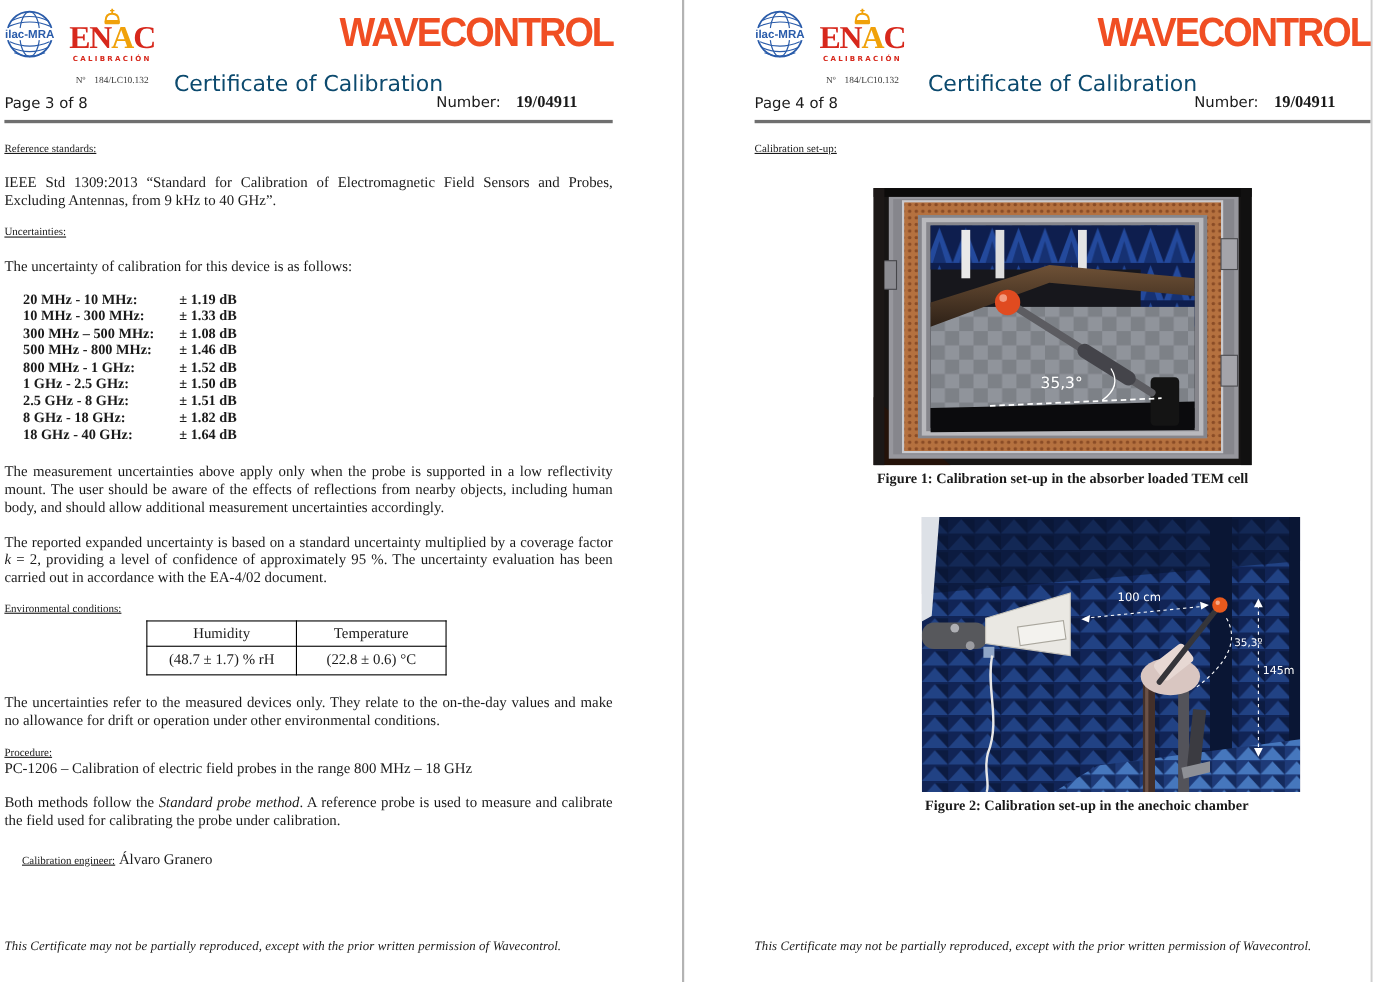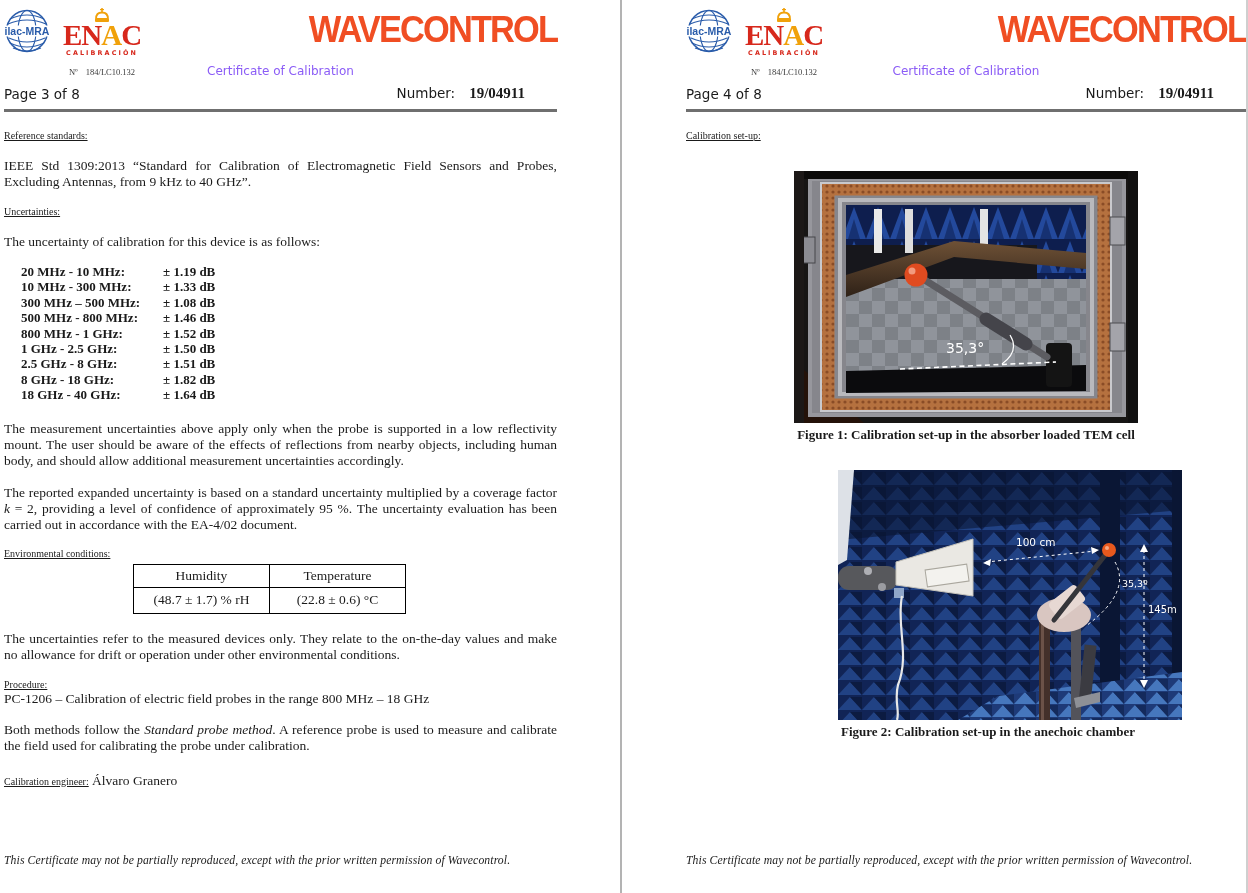--- a/index.html
+++ b/index.html
@@ -19,21 +19,21 @@
   .logos { position:absolute; left:0; top:7px; display:flex; gap:6px; }
   .enac-block { width:92px; text-align:center; }
   .enac-word { font-family:"Liberation Serif", serif; font-weight:bold; font-size:29px; line-height:24px; letter-spacing:-1px; color:#d7281c; }
   .enac-word .a-gold { color:#f0a10a; }
   .enac-cal { font-family:"DejaVu Sans", sans-serif; font-weight:bold; font-size:6.4px; letter-spacing:2.1px; color:#d7281c; margin-top:2px; }
   .enac-no { font-size:8.5px; color:#3a3a3a; margin-top:10px; word-spacing:6px; }
   .brand { position:absolute; right:0; top:12px; font-family:"Liberation Sans", sans-serif;
            font-weight:bold; font-size:37px; line-height:36px; letter-spacing:-2px;
            color:#f04e23; transform:scaleX(.93); transform-origin:100% 50%; white-space:nowrap; }
   .doc-title { position:absolute; left:0; right:0; top:64px; text-align:center;
-               font-family:"DejaVu Sans", sans-serif; font-size:12px; color:#8b5cf6; }
+               font-family:"DejaVu Sans", sans-serif; font-size:20px; color:#0c4a6e; }
   .page-label { position:absolute; left:0; top:86px; font-family:"DejaVu Sans", sans-serif; font-size:13.5px; }
   .number-wrap { position:absolute; right:32px; top:85px; font-family:"DejaVu Sans", sans-serif; font-size:13.5px; }
   .number-val { font-family:"Liberation Serif", serif; font-weight:bold; font-size:15px; margin-left:14px; }
   .hdr-rule { position:absolute; left:0; right:0; top:109px; height:3px; background:#6f6f6f; }
 
   
   .sec-h { font-size:10px; font-weight:normal; text-decoration:underline; }
   .para { font-size:13.5px; line-height:16px; text-align:justify; }
   .mt17{margin-top:17px;} .mt16{margin-top:16px;} .mt15{margin-top:15px;} .mt13{margin-top:13px;} .mt18{margin-top:18px;}
   .mt19{margin-top:19px;}
@@ -42,21 +42,21 @@
   .unc-row { display:flex; line-height:15.4px; }
   .unc-range { width:142px; }
   .unc-val { width:72px; }
 
   .env-table { margin:5px 0 17px 129px; border-collapse:collapse; }
   .env-table td { border:1px solid #000; width:136px; text-align:center; font-size:13.5px; }
   .env-table .env-hd td { height:23px; }
   .env-table .env-vl td { height:26px; }
 
   .proc-line { font-size:13.5px; line-height:17px; }
-  .engineer { font-size:13.5px; }
+  .engineer { font-size:13.5px;margin-left:16px; }
   .footer { position:absolute; bottom:26px; font-size:11.7px; font-style:italic; letter-spacing:.1px; }
   .page-left  .footer { left:4px; }
   .page-right .footer { left:64px; }
 
   
   .figure-wrap { width:344px; margin:0 auto; }
   .fig-caption { text-align:center; font-weight:bold; font-size:13px; margin-top:4px; }
   svg { display:block; }
   .ann { font-family:"DejaVu Sans", sans-serif; fill:#ffffff; }
 </style>

